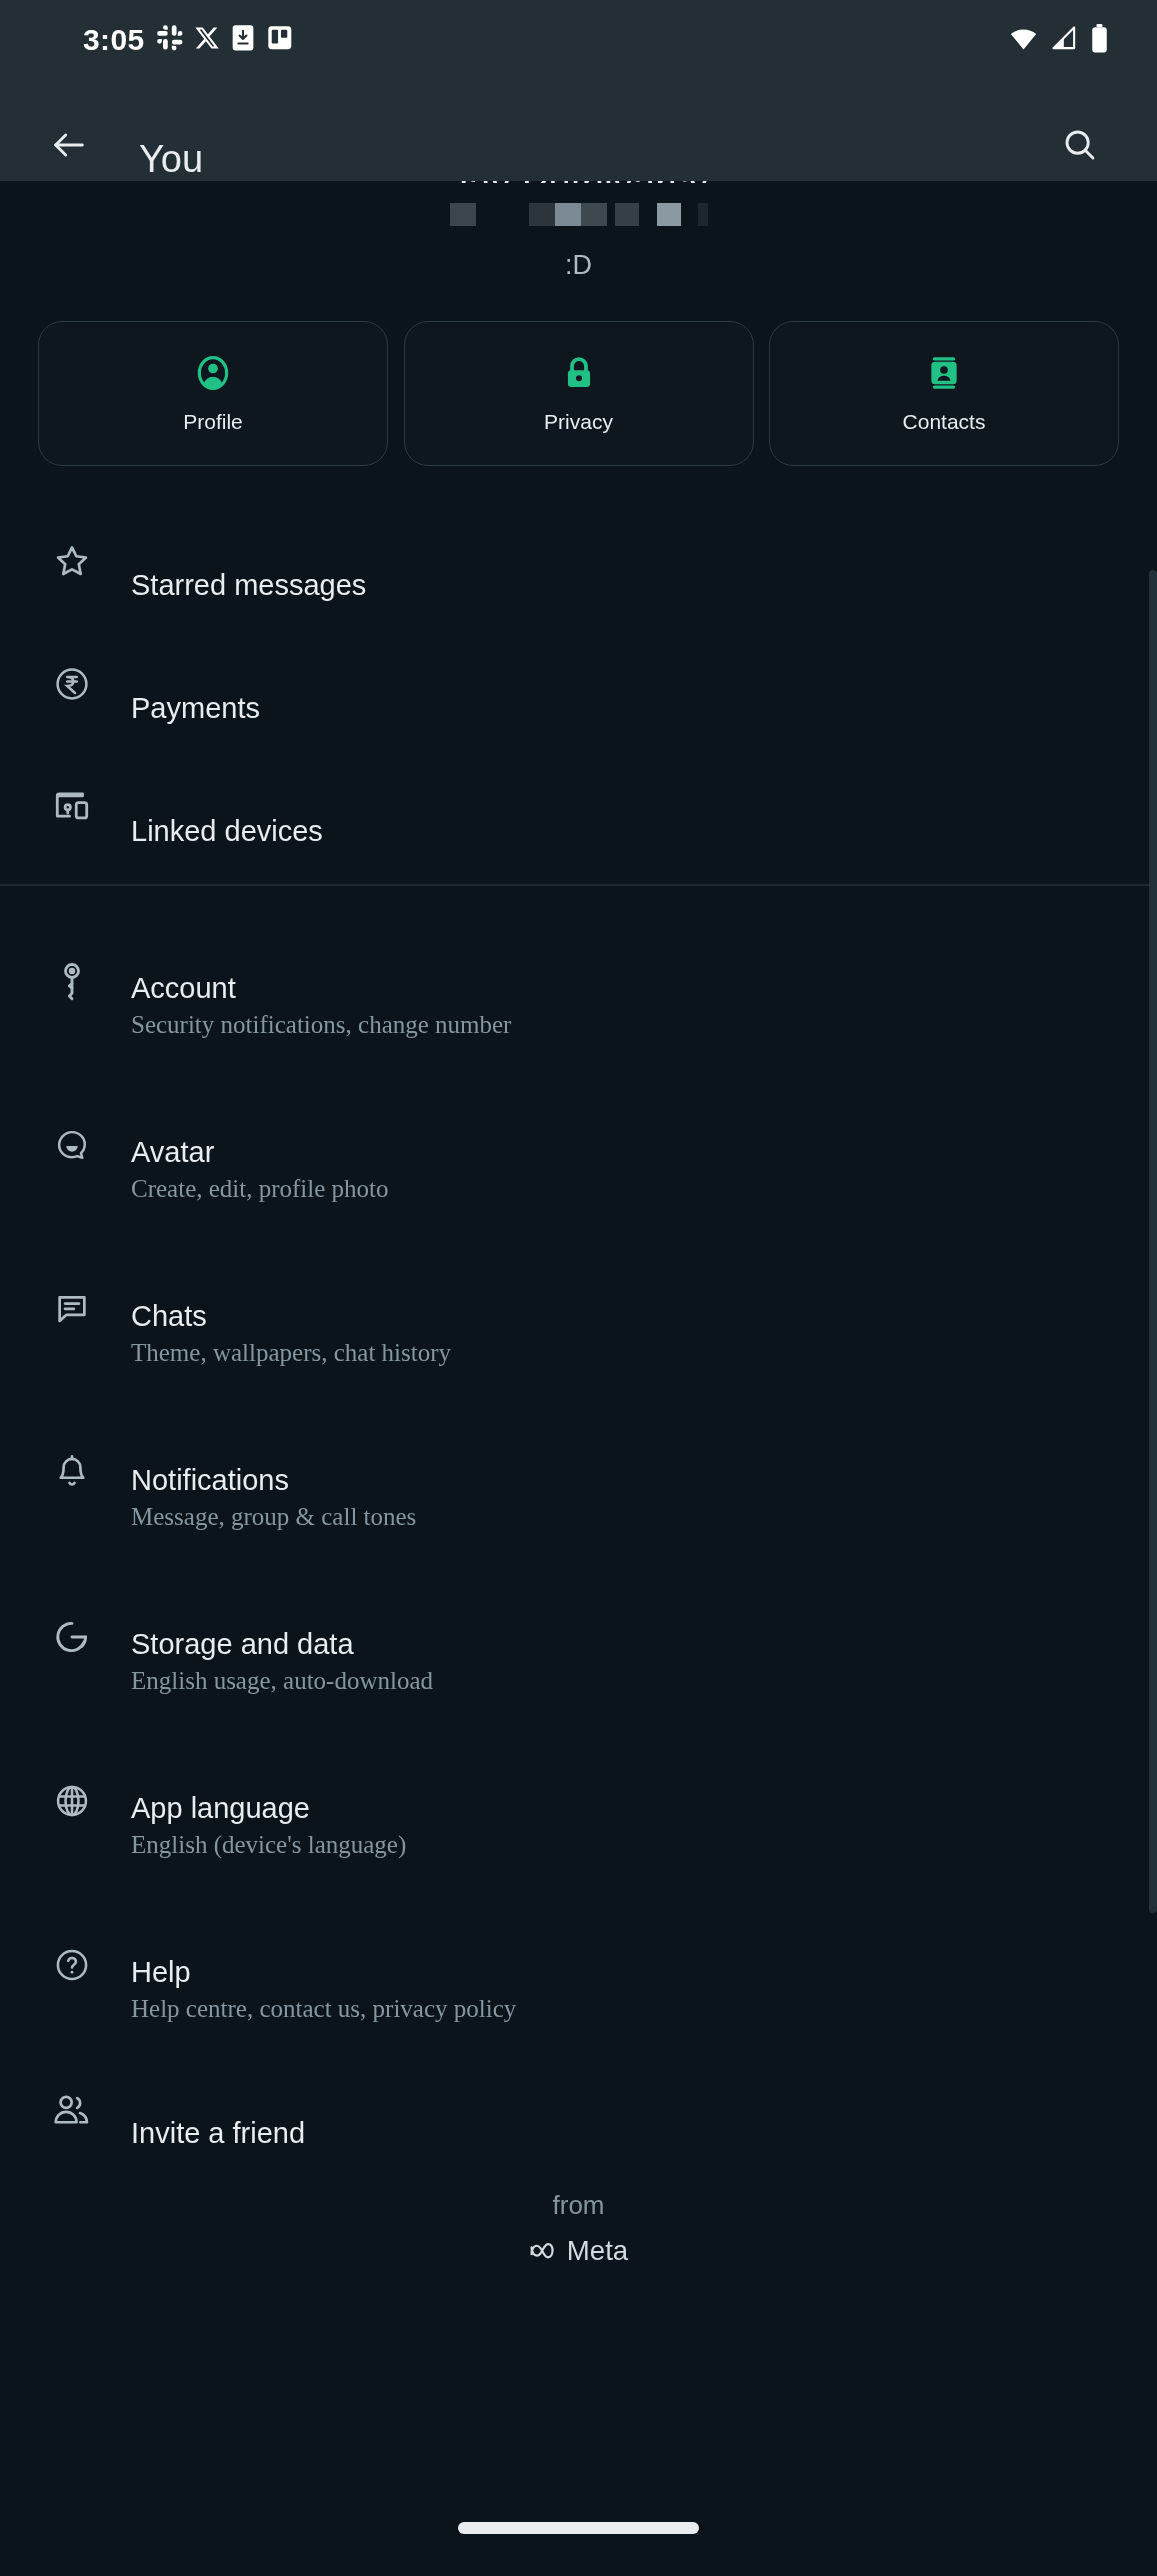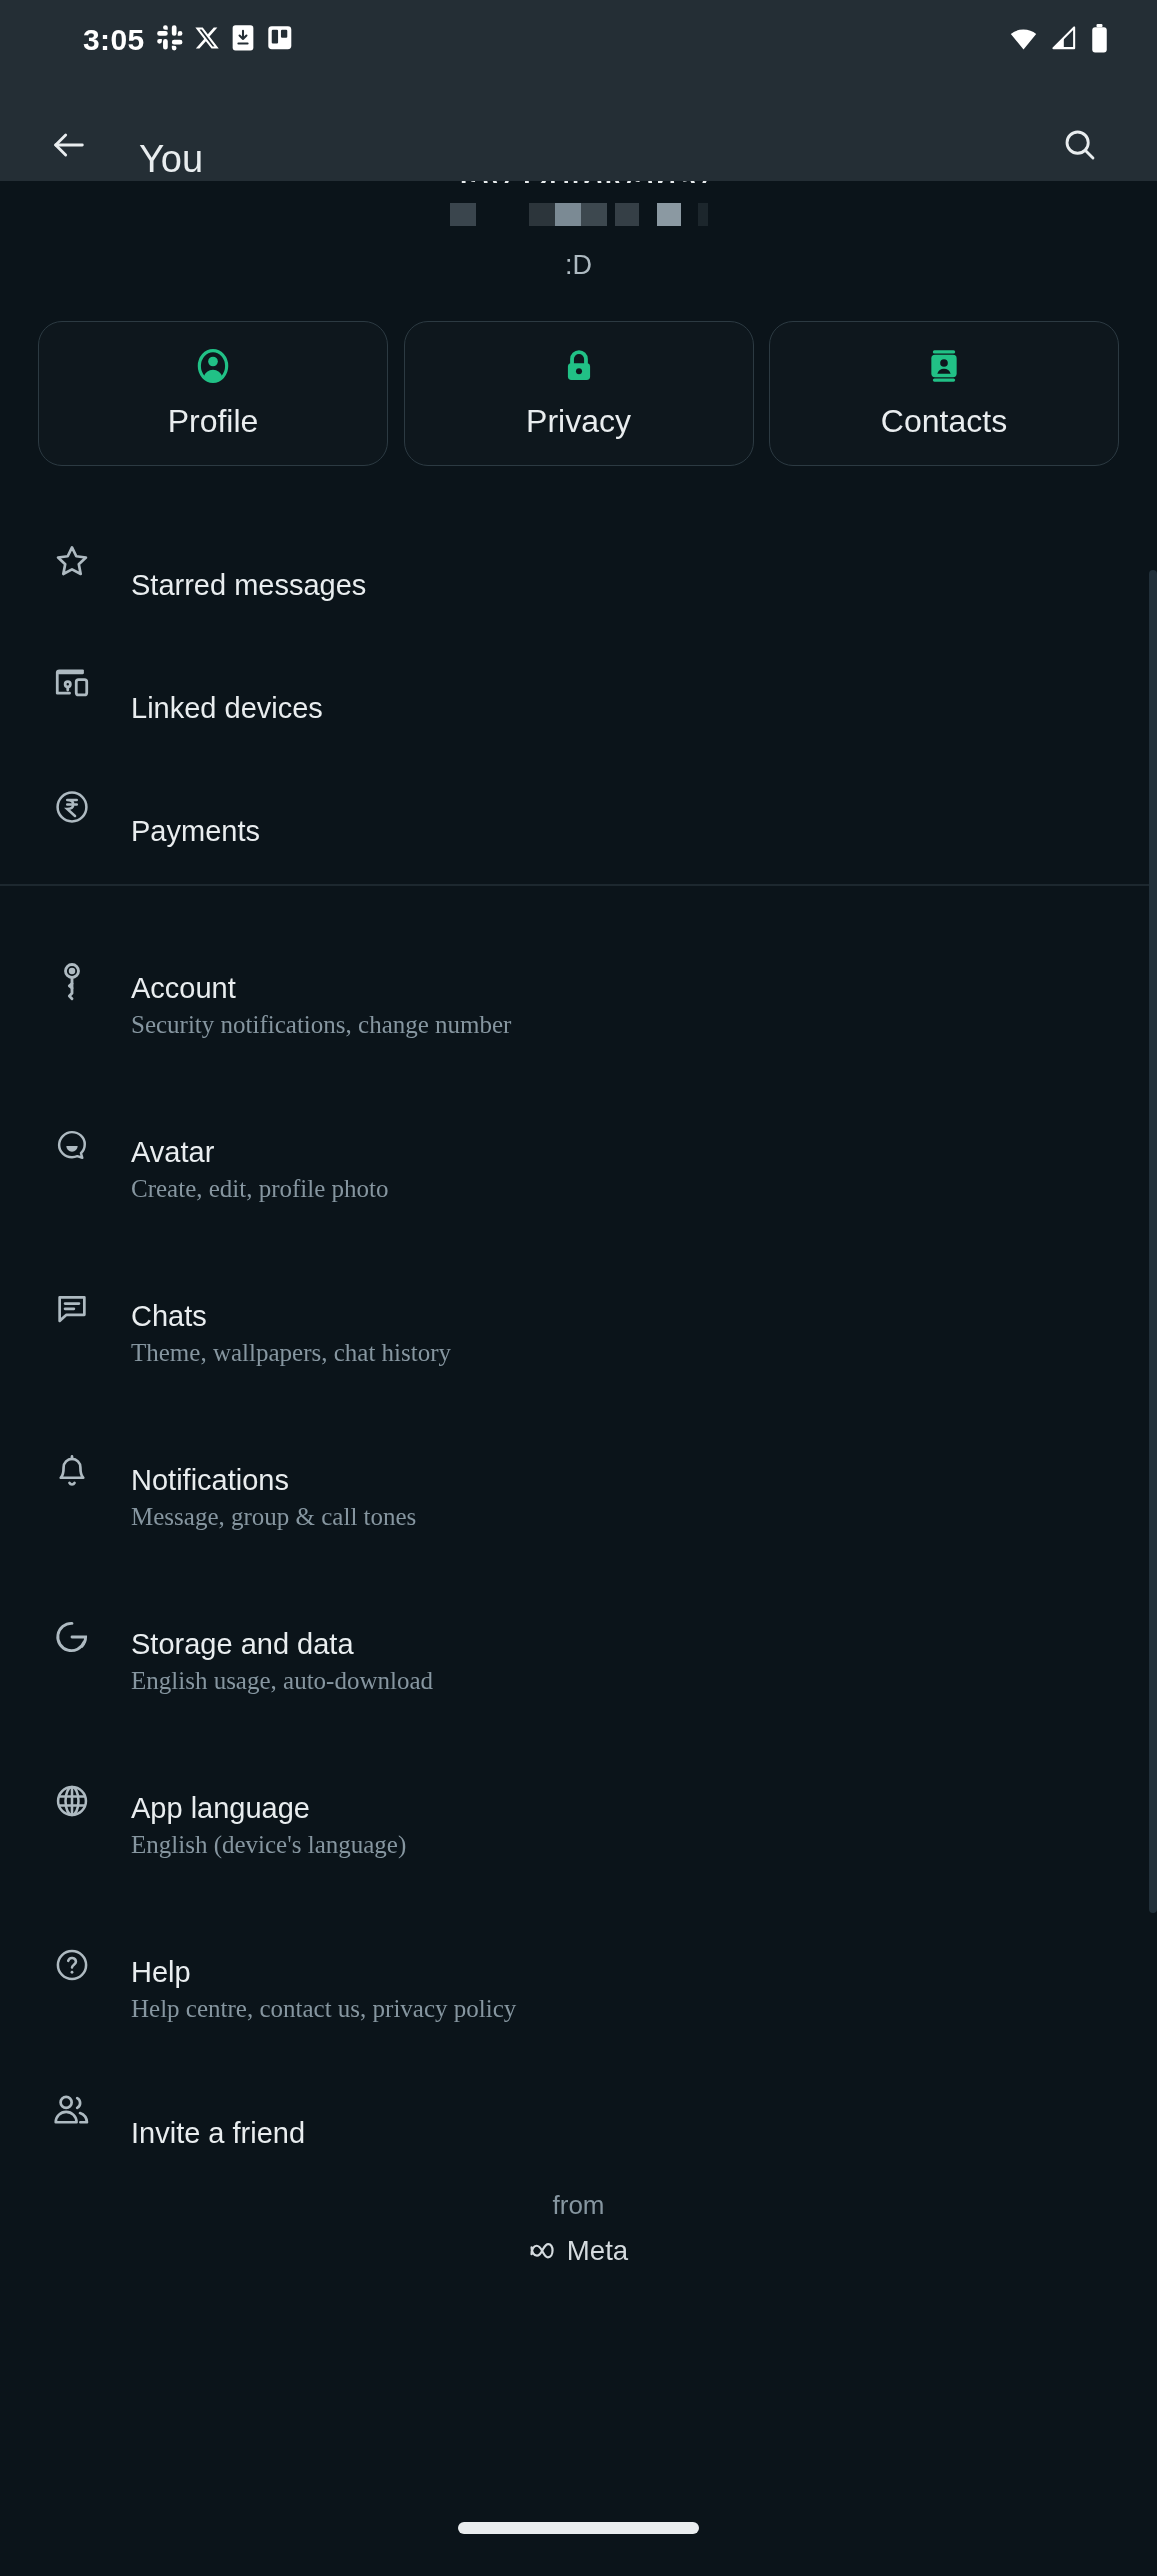--- a/index.html
+++ b/index.html
@@ -64,21 +64,21 @@
 
   
   .chips{
     display:flex; gap:15.5px; padding:40px 38px 0;
   }
   .chip{
     flex:1; height:145px; border:1.3px solid #2c3a42; border-radius:24px;
     display:flex; flex-direction:column; align-items:center; justify-content:center;
     gap:13.8px; background:#0e171d;
   }
-  .chip-label{ font-size:32px; color:#e9edef; }
+  .chip-label{ font-size:21px; color:#e9edef; }
 
   
   .list{ margin-top:34px; }
   .row{
     display:flex; align-items:center;
     padding:0 0 0 45px; min-height:123px;
   }
   .row.two-line{ min-height:164px; }
   .row-icon{
     width:53px; min-width:53px; display:flex; align-items:center; justify-content:center;
@@ -245,44 +245,44 @@
           <path d="m12 3.4 2.7 5.6 6.1.8-4.5 4.3 1.2 6.1L12 17.3 6.5 20.2l1.2-6.1-4.5-4.3 6.1-.8z"></path>
         </svg>
       </span>
       <span class="row-text">
         <span class="row-title">Starred messages</span>
       </span>
     </div>
 
     <div class="row">
       <span class="row-icon">
+        <svg width="38" height="38" viewBox="0 0 24 24" fill="none" stroke="#aebac1" stroke-width="1.6" stroke-linecap="round">
+          <circle cx="12" cy="12" r="9.1"></circle>
+          <path d="M9 7.6h6M9 10.4h6M9 7.6c2.6 0 3.8 1 3.8 2.8S11.6 13.2 9 13.2l4.9 4.5"></path>
+        </svg>
+      </span>
+      <span class="row-text">
+        <span class="row-title">Payments</span>
+      </span>
+    </div>
+
+    <div class="row">
+      <span class="row-icon">
         <svg width="40" height="36" viewBox="0 0 24 22" fill="none" stroke="#aebac1" stroke-width="1.7" stroke-linejoin="round" stroke-linecap="round">
           <path d="M3 4.2h15.5M3 4.2v12.4h7.5M3 4.2"></path>
           <path d="M3 4.2a1.2 1.2 0 0 1 1.2-1.2h14.3"></path>
           <circle cx="9.4" cy="11.2" r="1.6"></circle>
           <path d="M9.4 13.1v1.6"></path>
           <rect x="14.6" y="8.3" width="6.4" height="9.4" rx="1.4"></rect>
         </svg>
       </span>
       <span class="row-text">
         <span class="row-title">Linked devices</span>
       </span>
     </div>
-
-    <div class="row">
-      <span class="row-icon">
-        <svg width="38" height="38" viewBox="0 0 24 24" fill="none" stroke="#aebac1" stroke-width="1.6" stroke-linecap="round">
-          <circle cx="12" cy="12" r="9.1"></circle>
-          <path d="M9 7.6h6M9 10.4h6M9 7.6c2.6 0 3.8 1 3.8 2.8S11.6 13.2 9 13.2l4.9 4.5"></path>
-        </svg>
-      </span>
-      <span class="row-text">
-        <span class="row-title">Payments</span>
-      </span>
-    </div>
   </div>
 
   <div class="divider"></div>
 
   <div class="list" style="margin-top:13.8px">
 
     <div class="row two-line">
       <span class="row-icon">
         <svg width="34" height="40" viewBox="0 0 20 24" fill="none" stroke="#aebac1" stroke-width="1.7" stroke-linecap="round" stroke-linejoin="round">
           <circle cx="10" cy="6" r="3.9"></circle>

